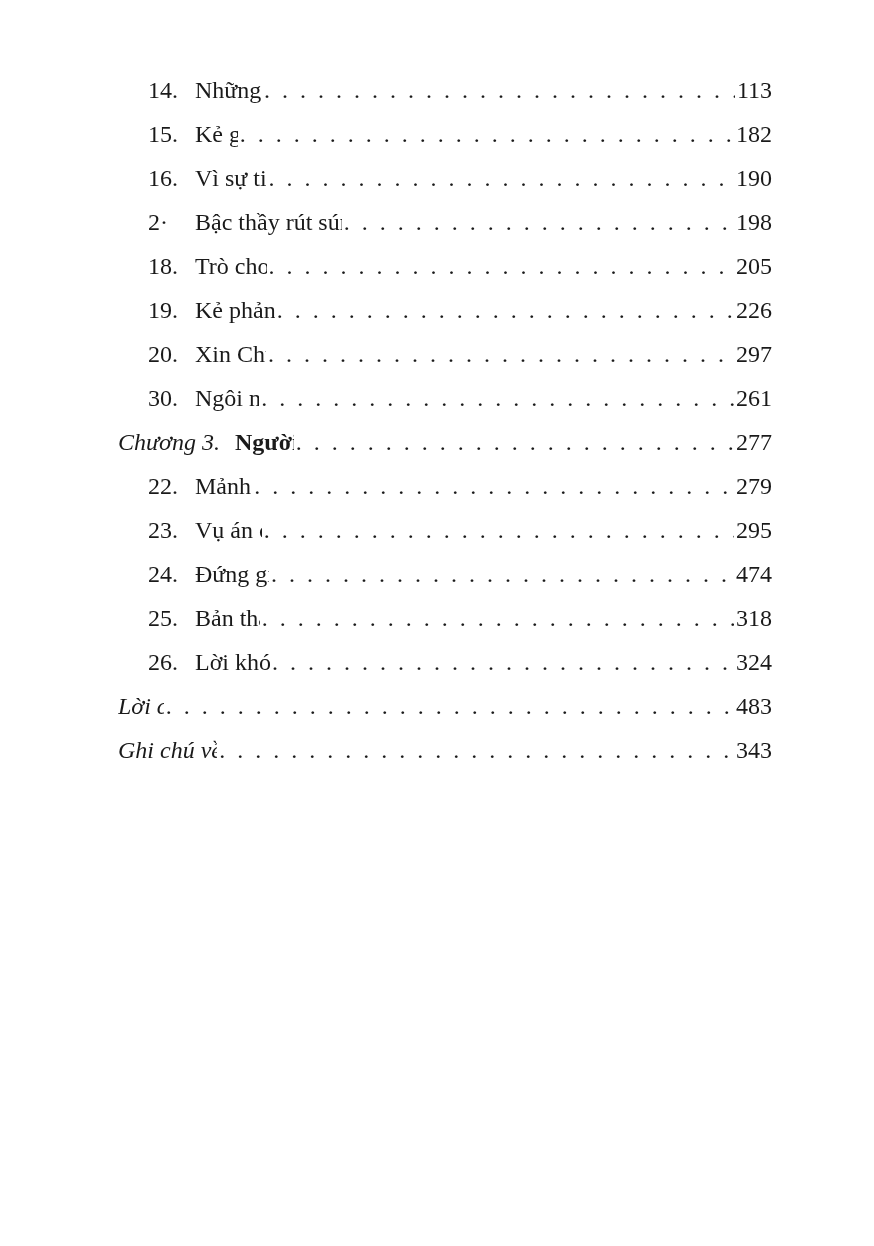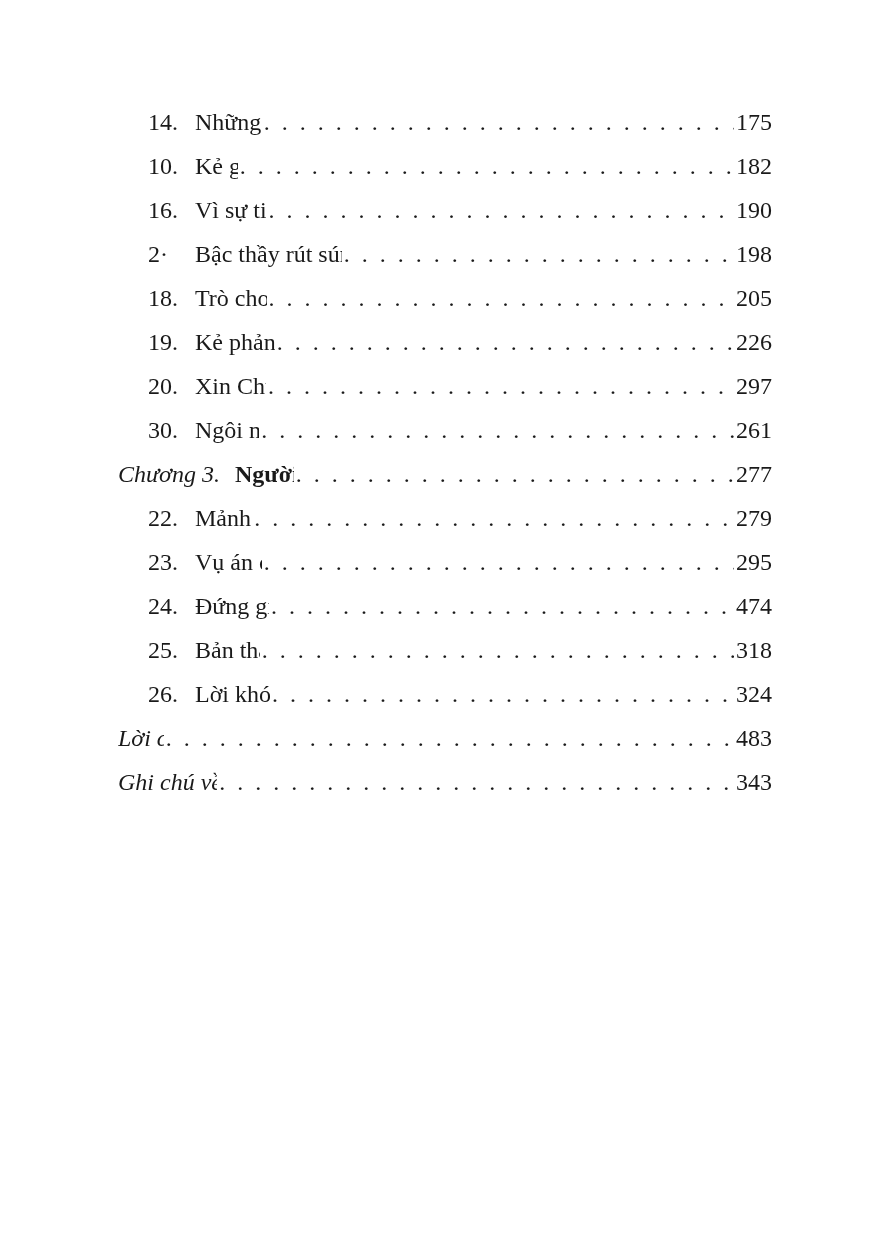--- a/index.html
+++ b/index.html
@@ -11,21 +11,21 @@
     height: 1246px;
     background: #ffffff;
     font-family: "Liberation Serif", "DejaVu Serif", serif;
     color: #1a1a1a;
     overflow: hidden;
   }
   .toc-page {
     box-sizing: border-box;
     width: 874px;
     height: 1246px;
-    padding: 108px 102px 0 118px;
+    padding: 76px 102px 0 118px;
   }
   .row {
     display: flex;
     align-items: baseline;
     font-size: 24px;
     line-height: 28px;
     margin-bottom: 16px;
     white-space: nowrap;
   }
   .row .num {
@@ -73,24 +73,24 @@
   }
 </style>
 </head>
 <body>
 
 <main class="toc-page" id="toc-root">
     <div class="row item">
       <span class="num">14.</span>
       <span class="title">Những lời trăng trối</span>
       <span class="dots"></span>
-      <span class="page">175</span>
+      <span class="page">113</span>
     </div>
     <div class="row item">
-      <span class="num">10.</span>
+      <span class="num">15.</span>
       <span class="title">Kẻ giấu mặt</span>
       <span class="dots"></span>
       <span class="page">182</span>
     </div>
     <div class="row item">
       <span class="num">16.</span>
       <span class="title">Vì sự tiến bộ của Cục</span>
       <span class="dots"></span>
       <span class="page">190</span>
     </div>

